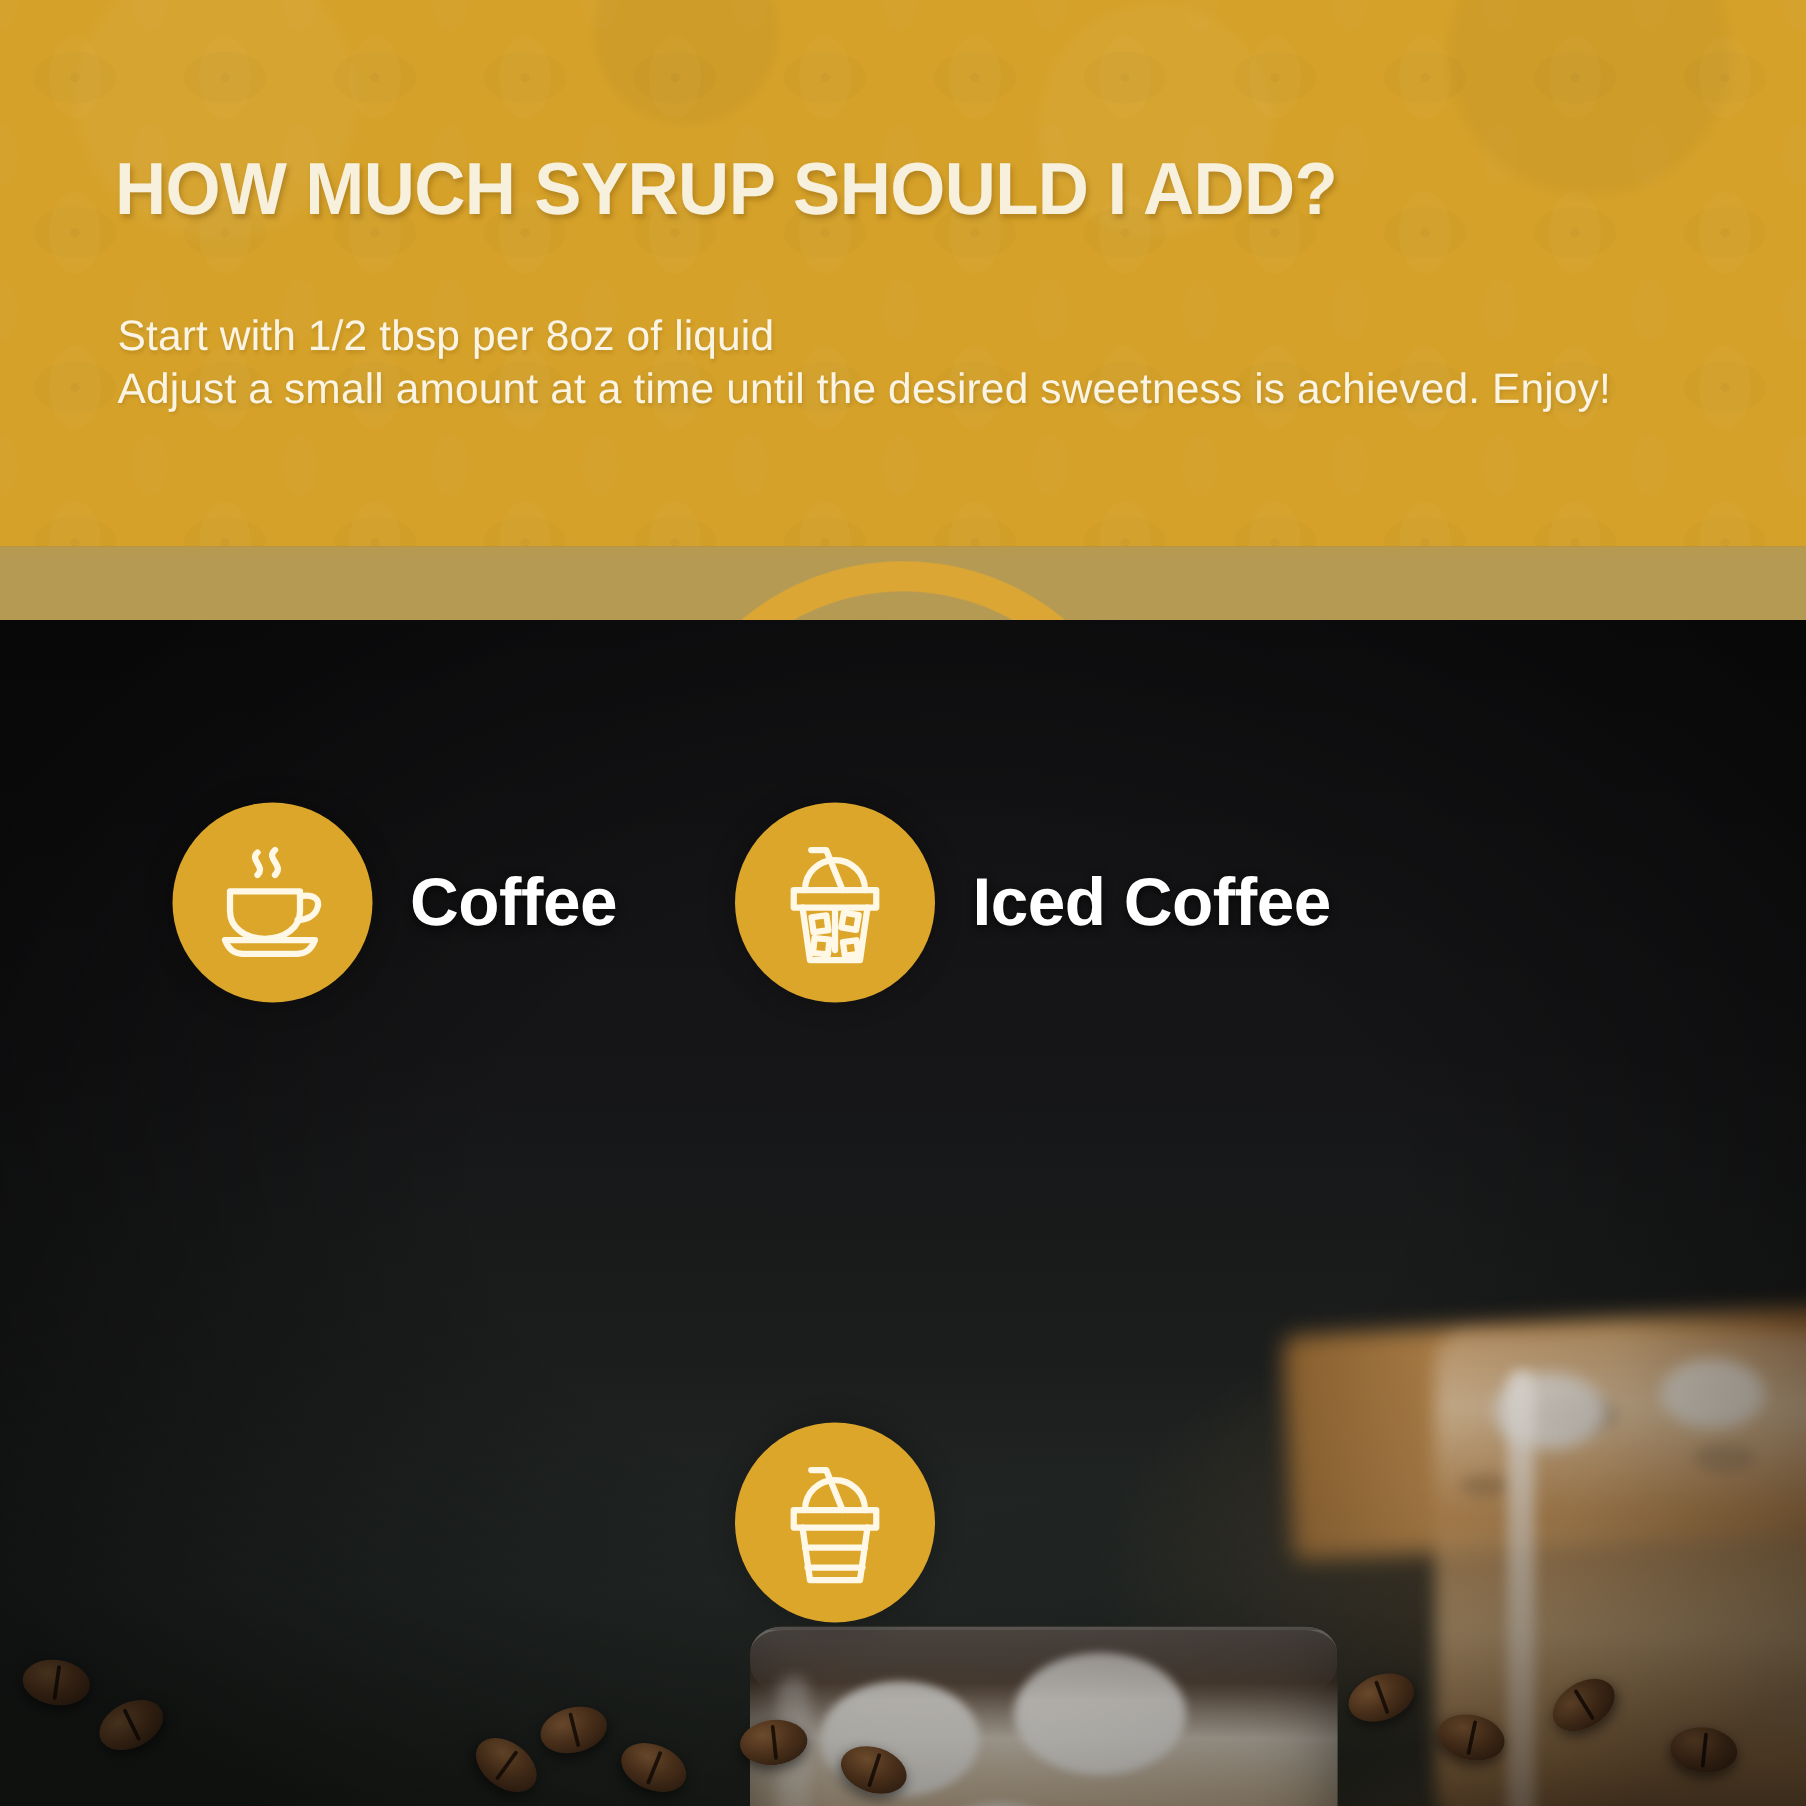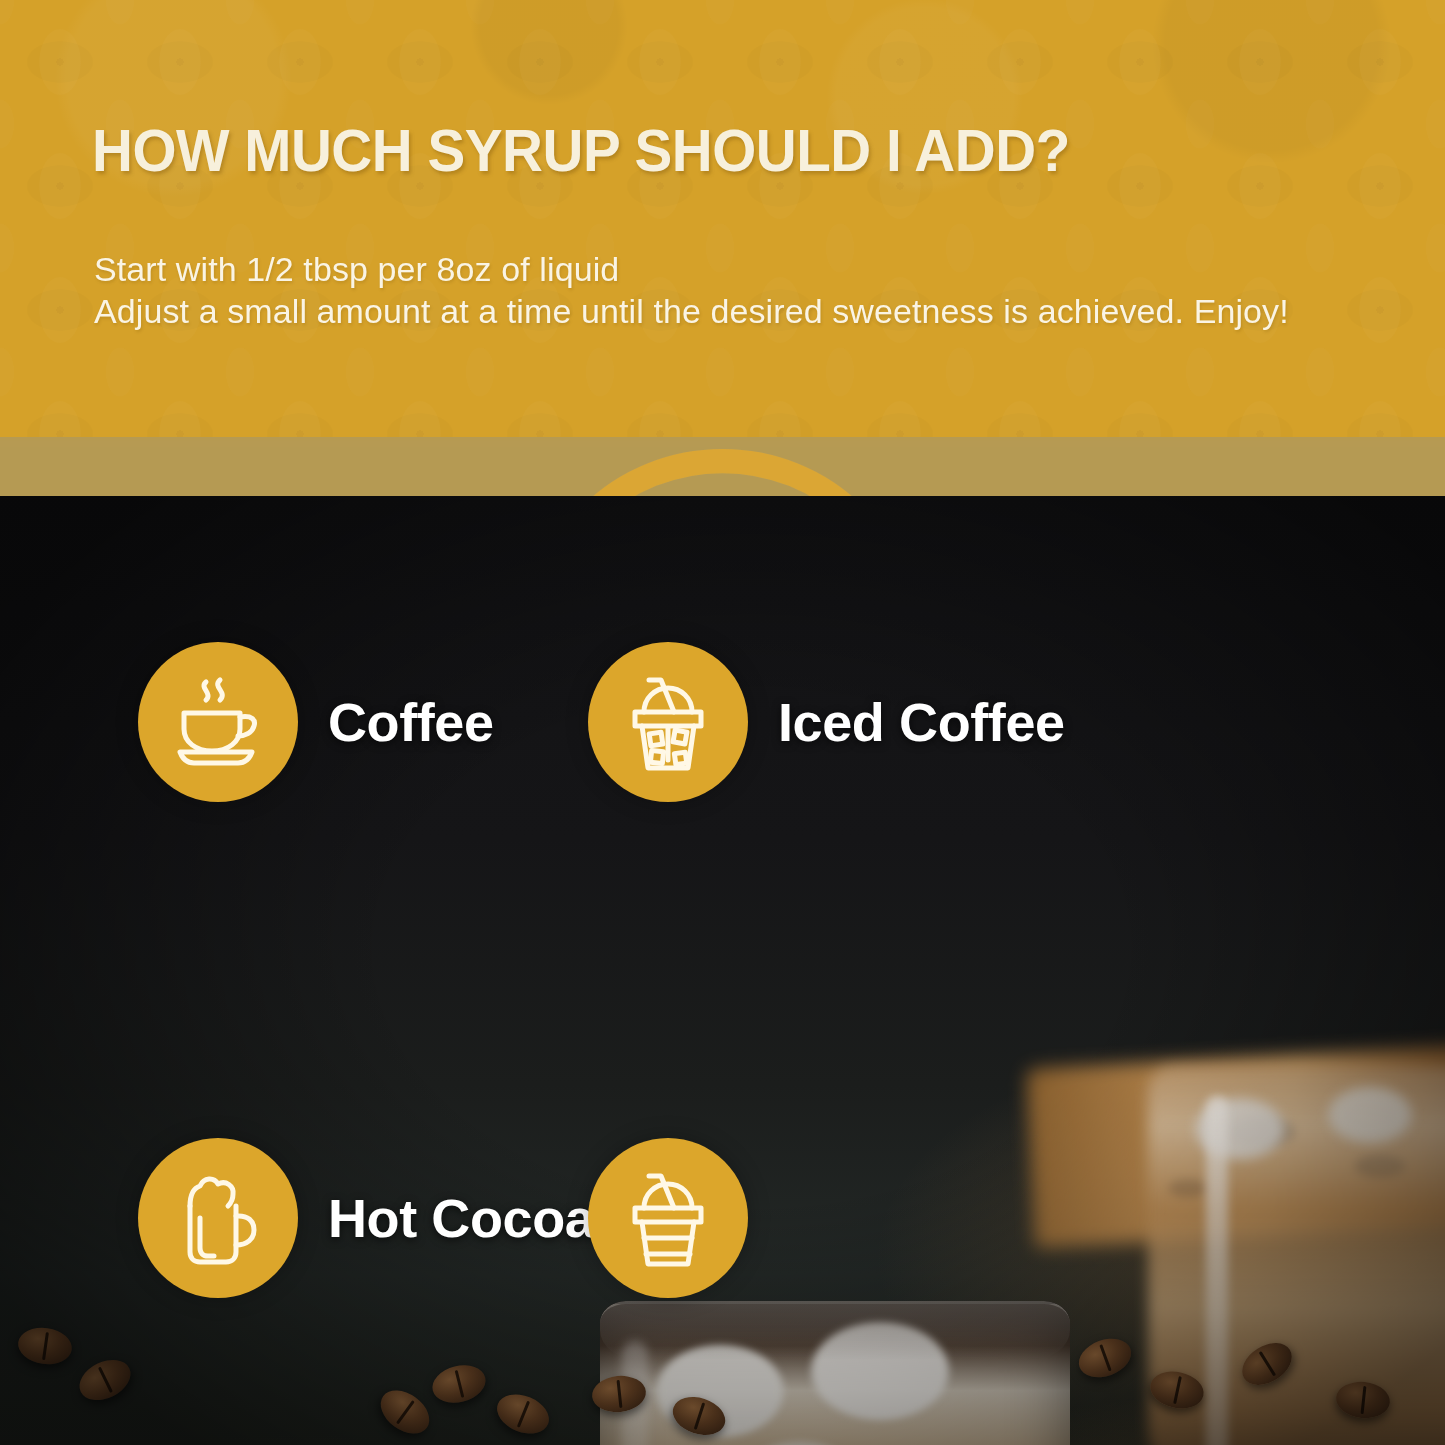--- a/index.html
+++ b/index.html
@@ -380,31 +380,20 @@
           <rect x="33" y="81" width="12" height="12" transform="rotate(6 39 87)"></rect>
           <rect x="57" y="83" width="11" height="11" transform="rotate(-8 62 88)"></rect>
           <path d="M50 58 v32"></path>
         </svg>
       </div>
       <div class="item-label">Iced Coffee</div>
     </div>
 
 
 
-    <div class="item col-left row-3">
-      <div class="badge">
-        <svg width="100" height="104" viewBox="0 0 100 104" fill="none" stroke="#FFF8E6" stroke-width="5" stroke-linecap="round" stroke-linejoin="round" aria-hidden="true">
-          <path d="M22 40 c0 -12 4 -18 10 -20 c4 -9 14 -9 18 -2 c8 -4 16 2 15 10 c0 5 -2 9 -5 12"></path>
-          <path d="M22 40 v46 c0 6 4 10 10 10 h26 c6 0 10 -4 10 -10 V40"></path>
-          <path d="M68 50 c12 -1 18 5 18 14 c0 9 -7 15 -18 15"></path>
-          <path d="M32 52 v30 c0 5 3 8 8 8 h6"></path>
-        </svg>
-      </div>
-      <div class="item-label">Hot Cocoa</div>
-    </div>
 
     <div class="item col-right row-3">
       <div class="badge">
         <svg width="100" height="104" viewBox="0 0 100 104" fill="none" stroke="#FFF8E6" stroke-width="5" stroke-linecap="round" stroke-linejoin="round" aria-hidden="true">
           <path d="M26 42 c0 -14 11 -24 24 -24 s24 10 24 24"></path>
           <path d="M31 10 h12 L56 42"></path>
           <rect x="17" y="42" width="66" height="14"></rect>
           <path d="M24 56 l6 42 h40 l6 -42"></path>
           <path d="M26 72 h48"></path>
           <path d="M28 88 h44"></path>

